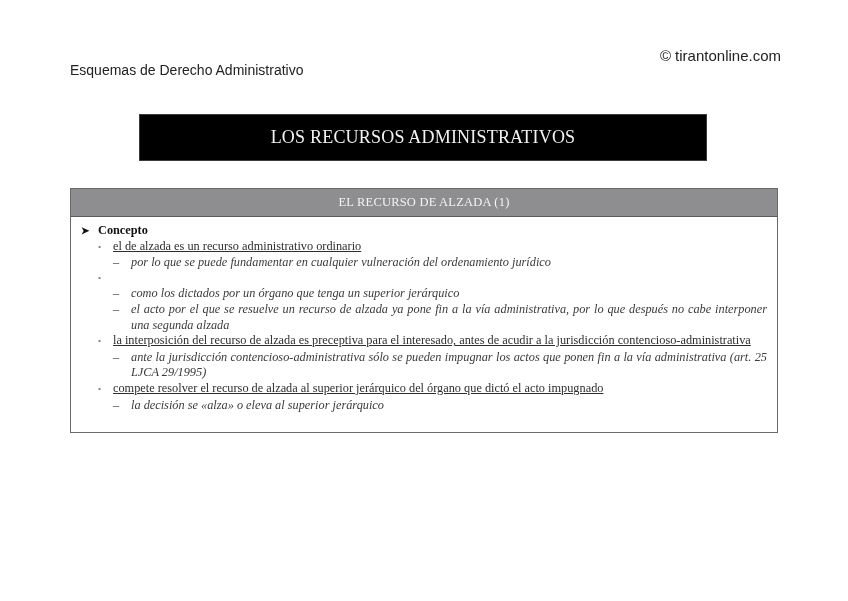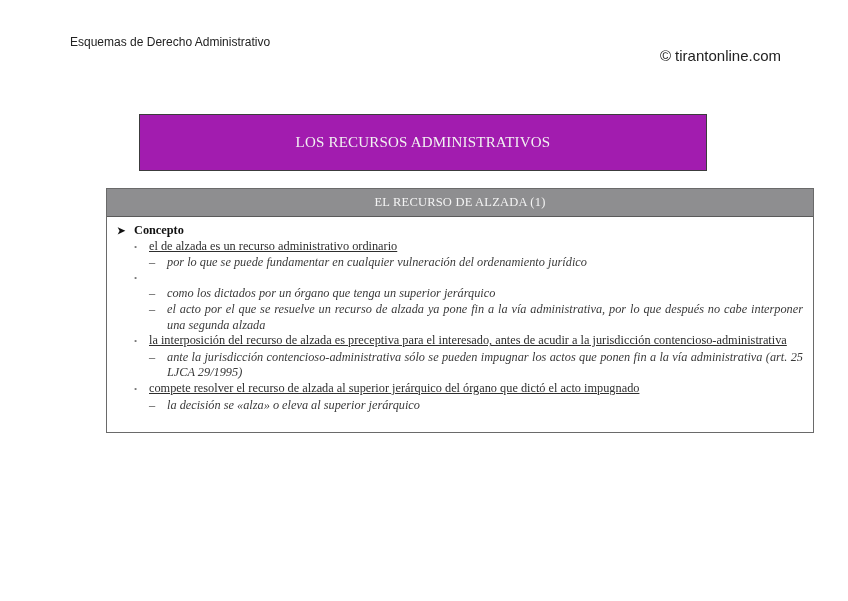--- a/index.html
+++ b/index.html
@@ -1,36 +1,36 @@
 <!DOCTYPE html>
 <html><head>
 <meta charset="utf-8">
 <style>
   html, body { margin: 0; padding: 0; }
   body {
     width: 848px; height: 601px; background: #ffffff; position: relative; overflow: hidden;
     font-family: "Liberation Serif", "DejaVu Serif", serif; color: #2a2a2a;
   }
   .hdr-left {
-    position: absolute; left: 70px; top: 35px;
-    font-family: "Liberation Sans", "DejaVu Sans", sans-serif; font-size: 12px; color: #222;
+    position: absolute; left: 70px; top: 62px;
+    font-family: "Liberation Sans", "DejaVu Sans", sans-serif; font-size: 14px; color: #222;
   }
   .hdr-right {
     position: absolute; right: 67px; top: 47px;
     font-family: Liberation Sans, sans-serif; font-size: 15px; color: #222;
   }
   .title-box {
-    position: absolute; left: 139px; top: 114px; width: 568px; height: 57px;
-    background: #a21caf; border: 1px solid #3c3c3c; box-sizing: border-box;
+    position: absolute; left: 139px; top: 114px; width: 568px; height: 47px;
+    background: #000000; border: 1px solid #3c3c3c; box-sizing: border-box;
     display: flex; align-items: center; justify-content: center;
-    color: #f2f2f2; font-size: 15px; letter-spacing: 0.2px;
+    color: #f2f2f2; font-size: 18px; letter-spacing: 0.2px;
   }
   .content-box {
     position: absolute; left: 70px; top: 188px; width: 708px; height: 245px;
-    border: 1.5px solid #6a6a6a; box-sizing: border-box; background: #fff; margin-left: 36px;
+    border: 1.5px solid #6a6a6a; box-sizing: border-box; background: #fff;
   }
   .section-head {
     height: 27px; background: #8e8e90; border-bottom: 1.5px solid #5a5a5a;
     display: flex; align-items: center; justify-content: center;
     color: #f4f4f4; font-size: 12.5px; letter-spacing: 0.2px;
   }
   .body { padding: 6px 10px 0 10px; font-size: 12.3px; line-height: 15.6px; }
   .concept { display: flex; align-items: baseline; font-weight: bold; color: #111; }
   .concept .arrow { width: 17px; font-size: 10px; }
   .lvl1 { display: flex; align-items: baseline; padding-left: 17px; color: #2e2e2e; }

